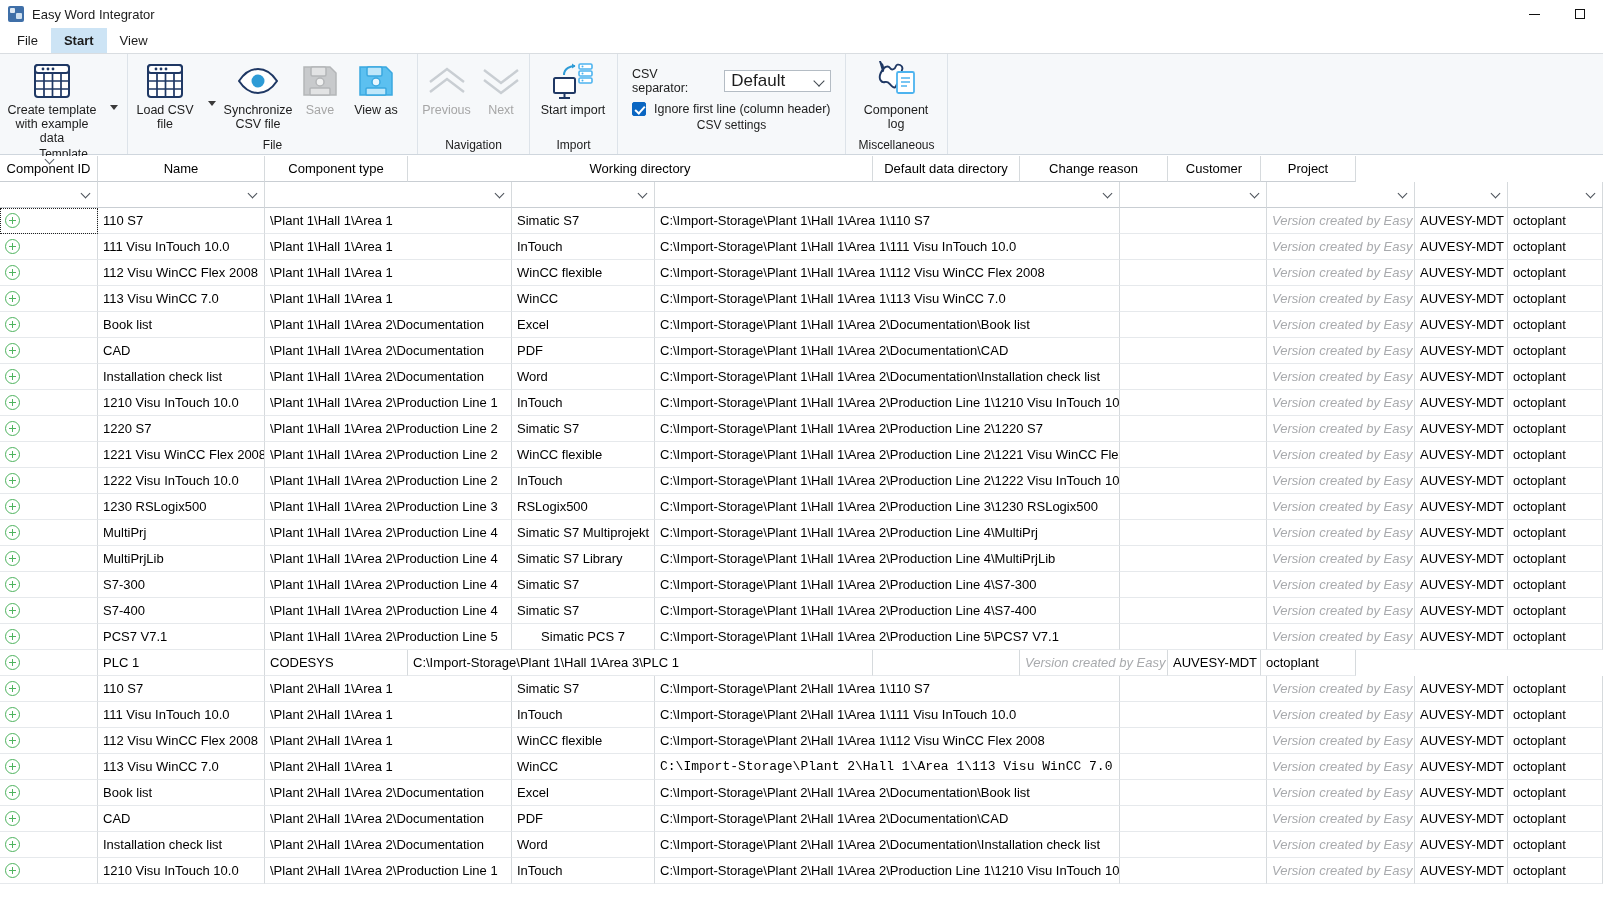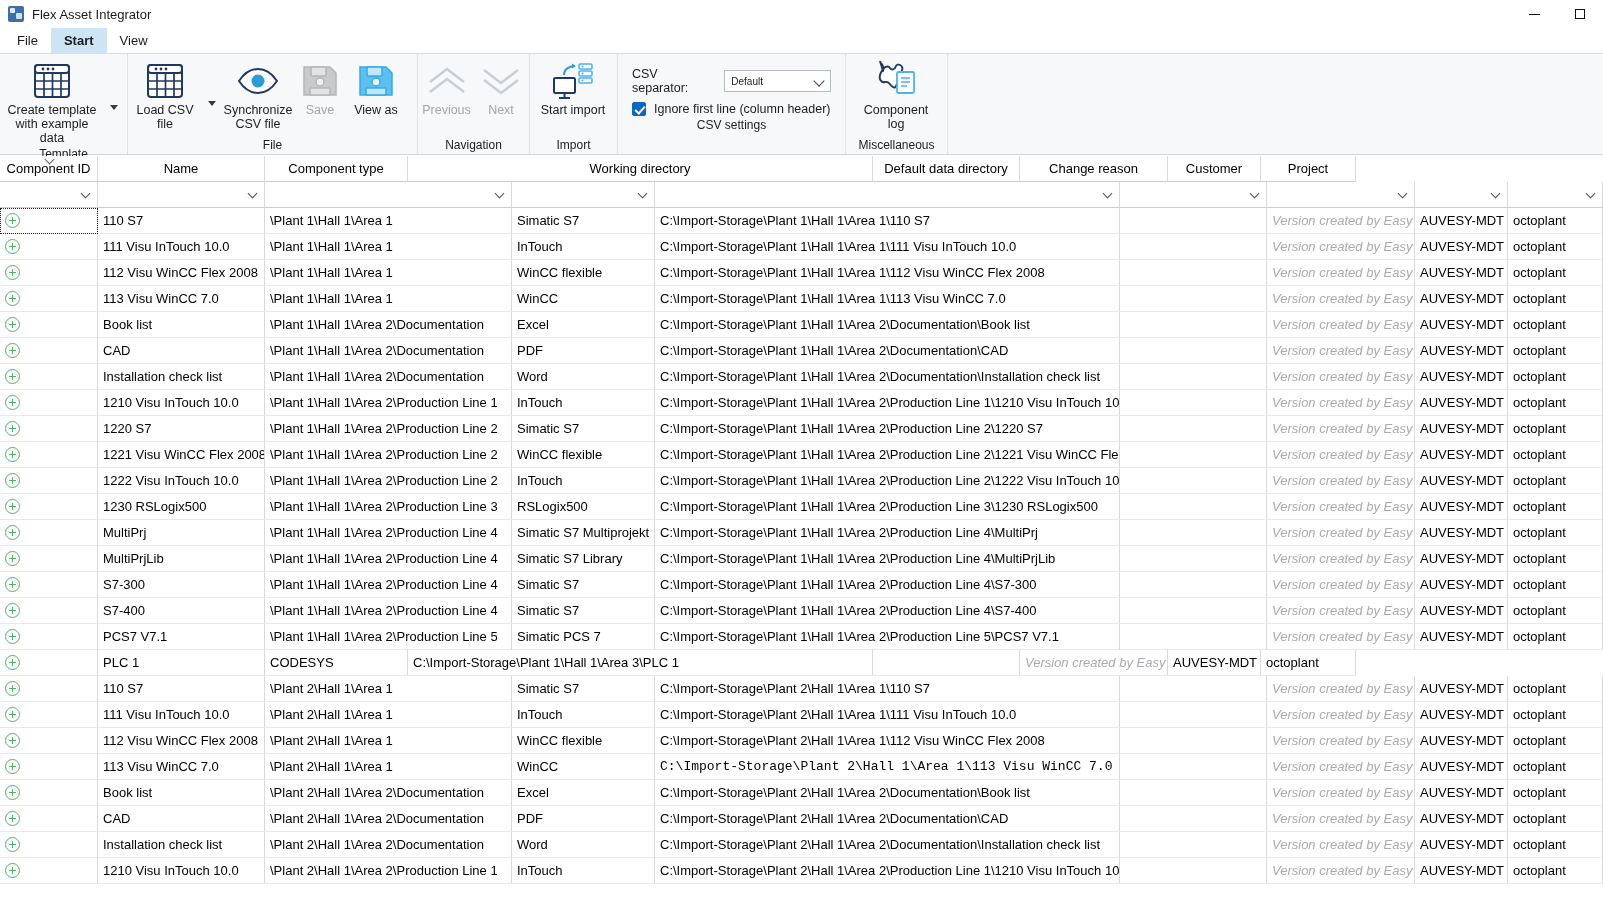--- a/index.html
+++ b/index.html
@@ -153,21 +153,21 @@
     gap: 7px;
   }
   .csvrow { display: flex; align-items: center; gap: 8px; }
   .csvlabel { font-size: 12.5px; color: #1c1c1c; }
   .csvselect {
     width: 108px; height: 22px;
     border: 1px solid #b4bcc4;
     background: #ffffff;
     display: flex; align-items: center;
     padding: 0 6px;
-    font-size: 10px; color: #1c1c1c;
+    font-size: 17px; color: #1c1c1c;
     position: relative;
   }
   .csvselect .chev {
     position: absolute; right: 7px; top: 6px;
   }
   .chev {
     width: 8px; height: 8px;
     border-right: 1.3px solid #41484f;
     border-bottom: 1.3px solid #41484f;
     transform: rotate(45deg);
@@ -270,21 +270,21 @@
     border-right: 1.2px solid #5a6068;
     border-bottom: 1.2px solid #5a6068;
     transform: rotate(45deg);
   }
 </style>
 </head>
 <body>
 
 <div class="titlebar">
   <div class="app-icon"></div>
-  <div class="app-title">Flex Asset Integrator</div>
+  <div class="app-title">Easy Word Integrator</div>
   <div class="winbtns">
     <div class="winbtn">
         <div class="glyph-min"></div>
       </div>
     <div class="winbtn">
         <div class="glyph-max"></div>
       </div>
   </div>
 </div>
 
@@ -985,21 +985,21 @@
       <div class="grow">
         <div class="gcell row-plus" style="width: 98px;">
           <span class="plus-ic"></span>
         </div>
         <div class="gcell" style="width: 167px;">
           <span>PCS7 V7.1</span>
         </div>
         <div class="gcell" style="width: 247px;">
           <span>\Plant 1\Hall 1\Area 2\Production Line 5</span>
         </div>
-        <div class="gcell" style="width: 143px;">
+        <div class="gcell" style="width: 143px; justify-content: center;">
           <span>Simatic PCS 7</span>
         </div>
         <div class="gcell" style="width: 465px;">
           <span>C:\Import-Storage\Plant 1\Hall 1\Area 2\Production Line 5\PCS7 V7.1</span>
         </div>
         <div class="gcell" style="width: 147px;">
           <span></span>
         </div>
         <div class="gcell" style="width: 148px;">
           <span class="muted-italic">Version created by Easy</span>

